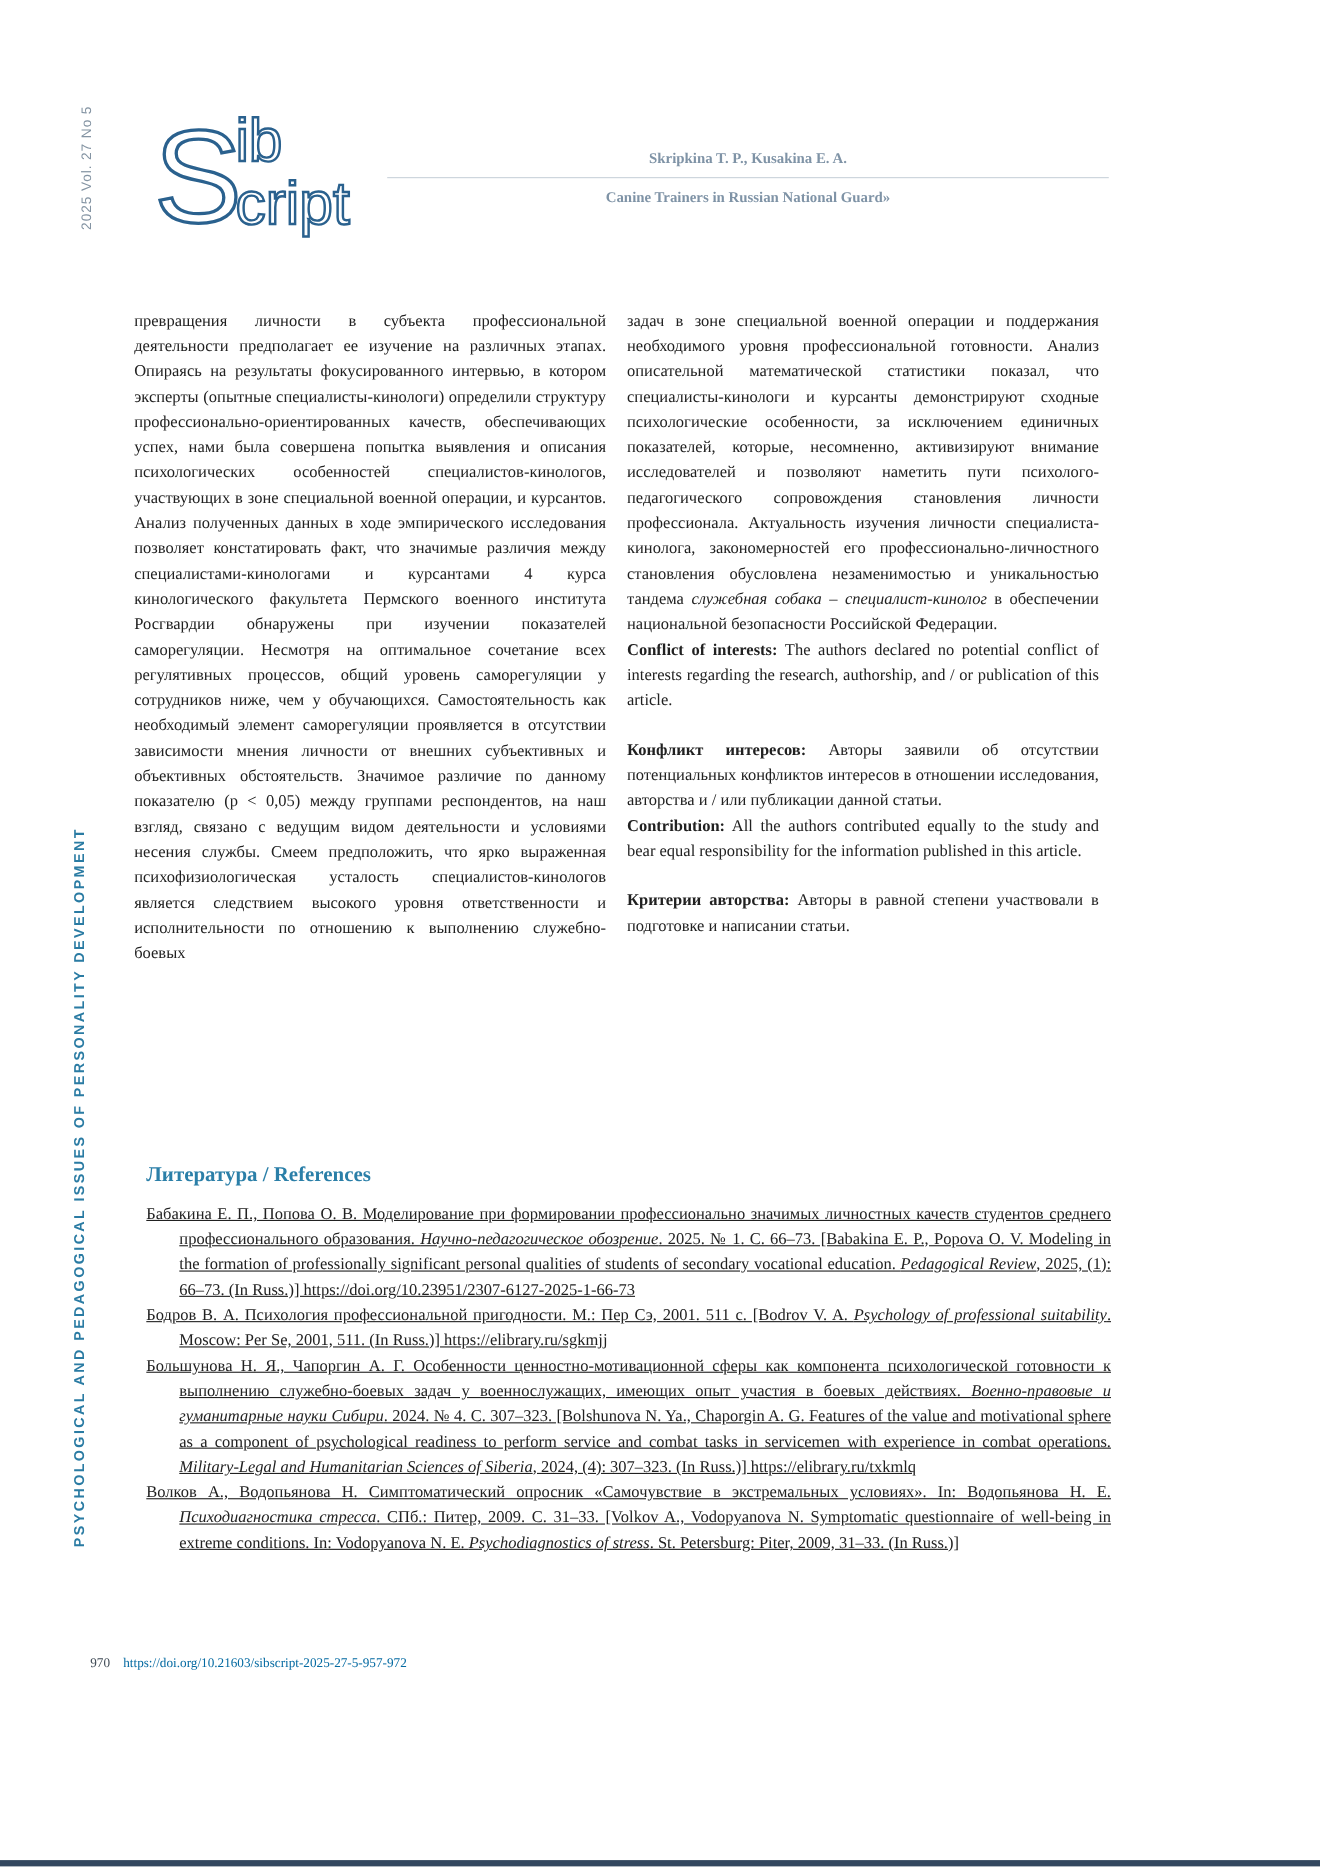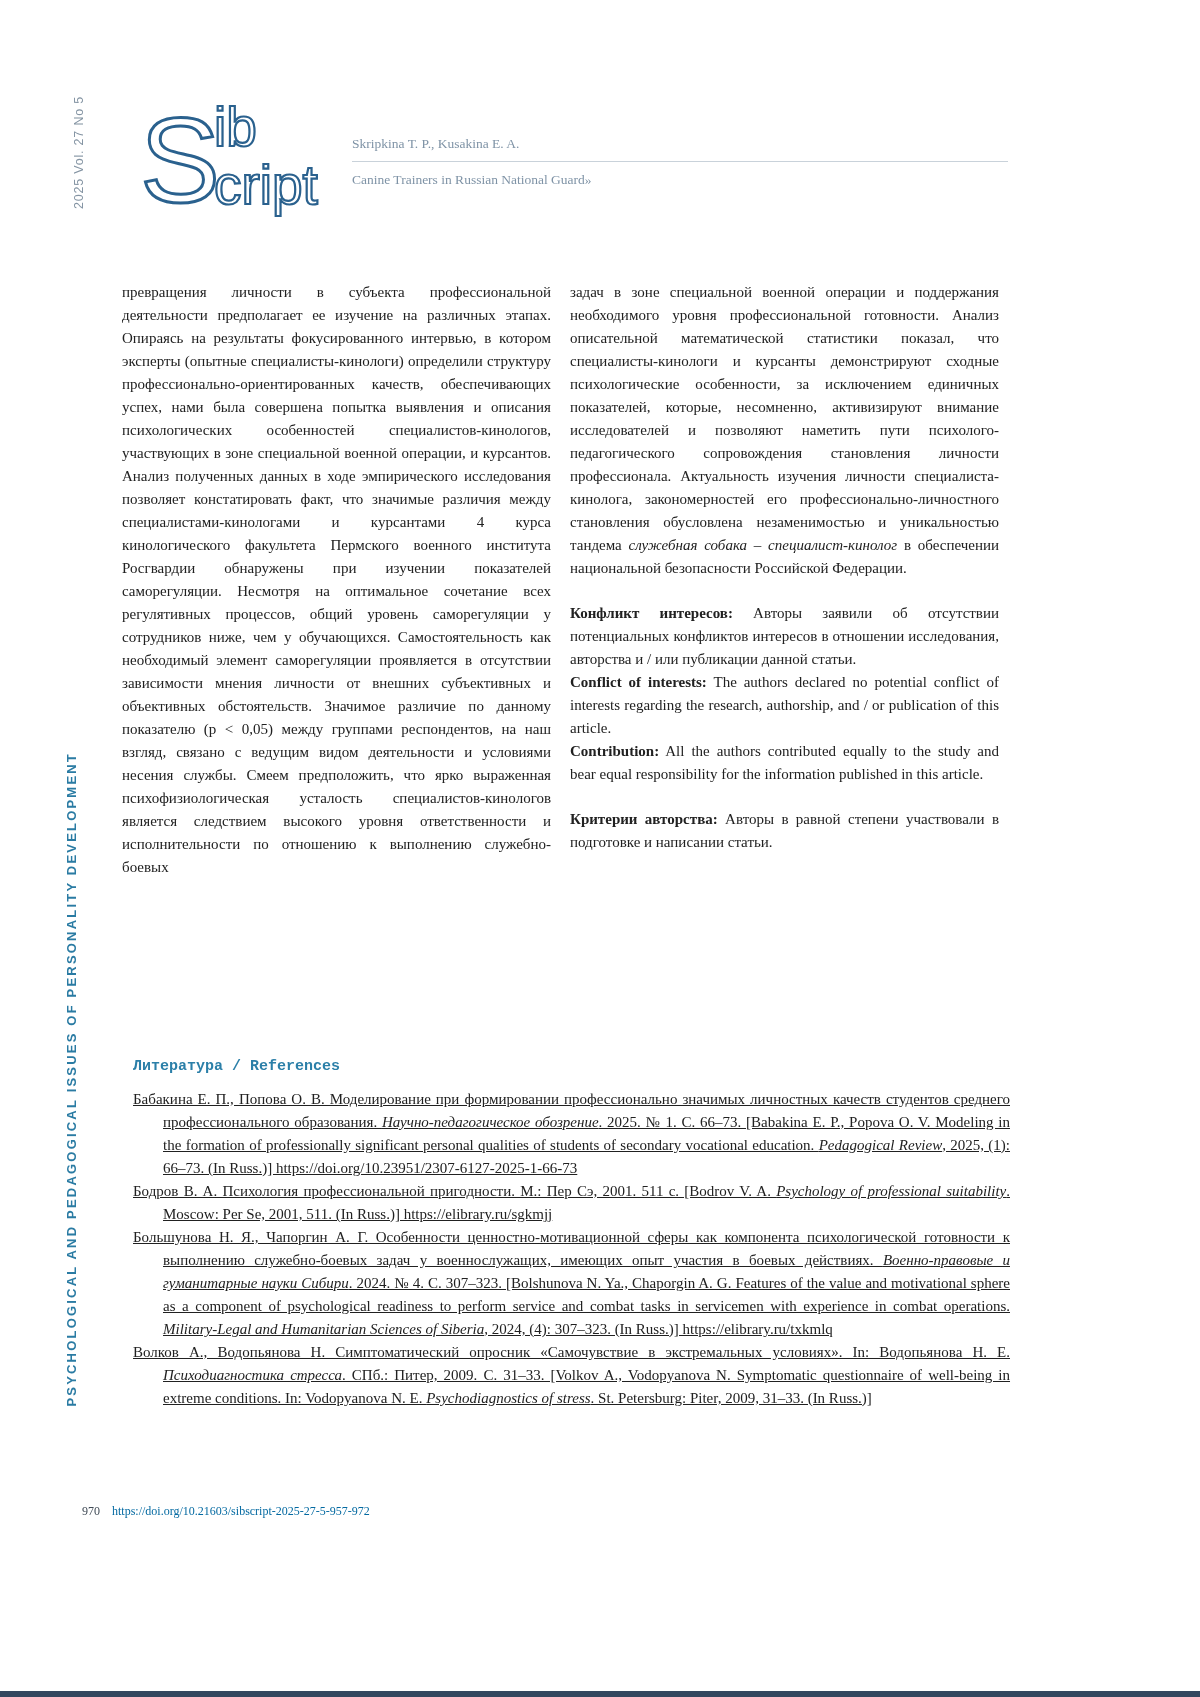--- a/index.html
+++ b/index.html
@@ -41,21 +41,21 @@
   .header-right {
     position: absolute;
     left: 352px; top: 136px; width: 656px;
     color: #7f93a6;
     font-size: 13.5px;
   }
   .header-right .hr-line {
     border-top: 1px solid #c9d2da;
     margin: 9px 0 10px 0;
   }
-  .header-right .h-text { text-align: left; }
+  .header-right .h-text { text-align: center; font-weight: bold; }
 
   
   .columns {
     position: absolute;
     left: 122px; top: 281px; width: 877px;
     display: flex; gap: 19px;
   }
   .col {
     width: 429px;
     font-size: 15px;
@@ -64,25 +64,25 @@
   }
   .para { margin: 0; }
   .gap-top { margin-top: 22px; }
 
   
   .references {
     position: absolute;
     left: 133px; top: 1058px; width: 877px;
   }
   .references h2 {
-    font-size: 15px;
+    font-size: 19px;
     font-weight: bold;
     color: #2b7fa8;
     margin-bottom: 13px;
-    font-family: Liberation Mono, monospace;
+    font-family: Liberation Serif, serif;
   }
   .ref {
     font-size: 15px;
     line-height: 23px;
     text-align: justify;
     padding-left: 30px;
     text-indent: -30px;
     margin: 0;
     text-decoration: underline;
   }
@@ -127,22 +127,22 @@
     <div class="h-text">Canine Trainers in Russian National Guard»</div>
   </div>
 
   <div class="columns">
     <div class="col">
       <p class="para">превращения личности в субъекта профессиональной деятельности предполагает ее изучение на различных этапах. Опираясь на результаты фокусированного интервью, в котором эксперты (опытные специалисты-кинологи) определили структуру профессионально-ориентированных качеств, обеспечивающих успех, нами была совершена попытка выявления и описания психологических особенностей специалистов-кинологов, участвующих в зоне специальной военной операции, и курсантов. Анализ полученных данных в ходе эмпирического исследования позволяет констатировать факт, что значимые различия между специалистами-кинологами и курсантами 4 курса кинологического факультета Пермского военного института Росгвардии обнаружены при изучении показателей саморегуляции. Несмотря на оптимальное сочетание всех регулятивных процессов, общий уровень саморегуляции у сотрудников ниже, чем у обучающихся. Самостоятельность как необходимый элемент саморегуляции проявляется в отсутствии зависимости мнения личности от внешних субъективных и объективных обстоятельств. Значимое различие по данному показателю (p &lt; 0,05) между группами респондентов, на наш взгляд, связано с ведущим видом деятельности и условиями несения службы. Смеем предположить, что ярко выраженная психофизиологическая усталость специалистов-кинологов является следствием высокого уровня ответственности и исполнительности по отношению к выполнению служебно-боевых</p>
     </div>
     <div class="col">
       <p class="para"><span>задач в зоне специальной военной операции и поддержания необходимого уровня профессиональной готовности. Анализ описательной математической статистики показал, что специалисты-кинологи и курсанты демонстрируют сходные психологические особенности, за исключением единичных показателей, которые, несомненно, активизируют внимание исследователей и позволяют наметить пути психолого-педагогического сопровождения становления личности профессионала. Актуальность изучения личности специалиста-кинолога, закономерностей его профессионально-личностного становления обусловлена незаменимостью и уникальностью тандема</span><i> служебная собака – специалист-кинолог</i><span> в обеспечении национальной безопасности Российской Федерации.</span></p>
 
+      <p class="para"><b>Conflict of interests:</b><span> The authors declared no potential conflict of interests regarding the research, authorship, and / or publication of this article.</span></p>
       <p class="para gap-top"><b>Конфликт интересов:</b><span> Авторы заявили об отсутствии потенциальных конфликтов интересов в отношении исследования, авторства и / или публикации данной статьи.</span></p>
-      <p class="para"><b>Conflict of interests:</b><span> The authors declared no potential conflict of interests regarding the research, authorship, and / or publication of this article.</span></p>
 
       <p class="para"><b>Contribution:</b><span> All the authors contributed equally to the study and bear equal responsibility for the information published in this article.</span></p>
       <p class="para gap-top"><b>Критерии авторства:</b><span> Авторы в равной степени участвовали в подготовке и написании статьи.</span></p>
     </div>
   </div>
 
   <div class="references">
     <h2>Литература / References</h2>
     <div id="ref-list">
         <p class="ref"><span>Бабакина Е. П., Попова О. В. Моделирование при формировании профессионально значимых личностных качеств студентов среднего профессионального образования. </span><i>Научно-педагогическое обозрение</i><span>. 2025. № 1. С. 66–73. [Babakina E. P., Popova O. V. Modeling in the formation of professionally significant personal qualities of students of secondary vocational education. </span><i>Pedagogical Review</i><span>, 2025, (1): 66–73. (In Russ.)] https://doi.org/10.23951/2307-6127-2025-1-66-73</span></p>

